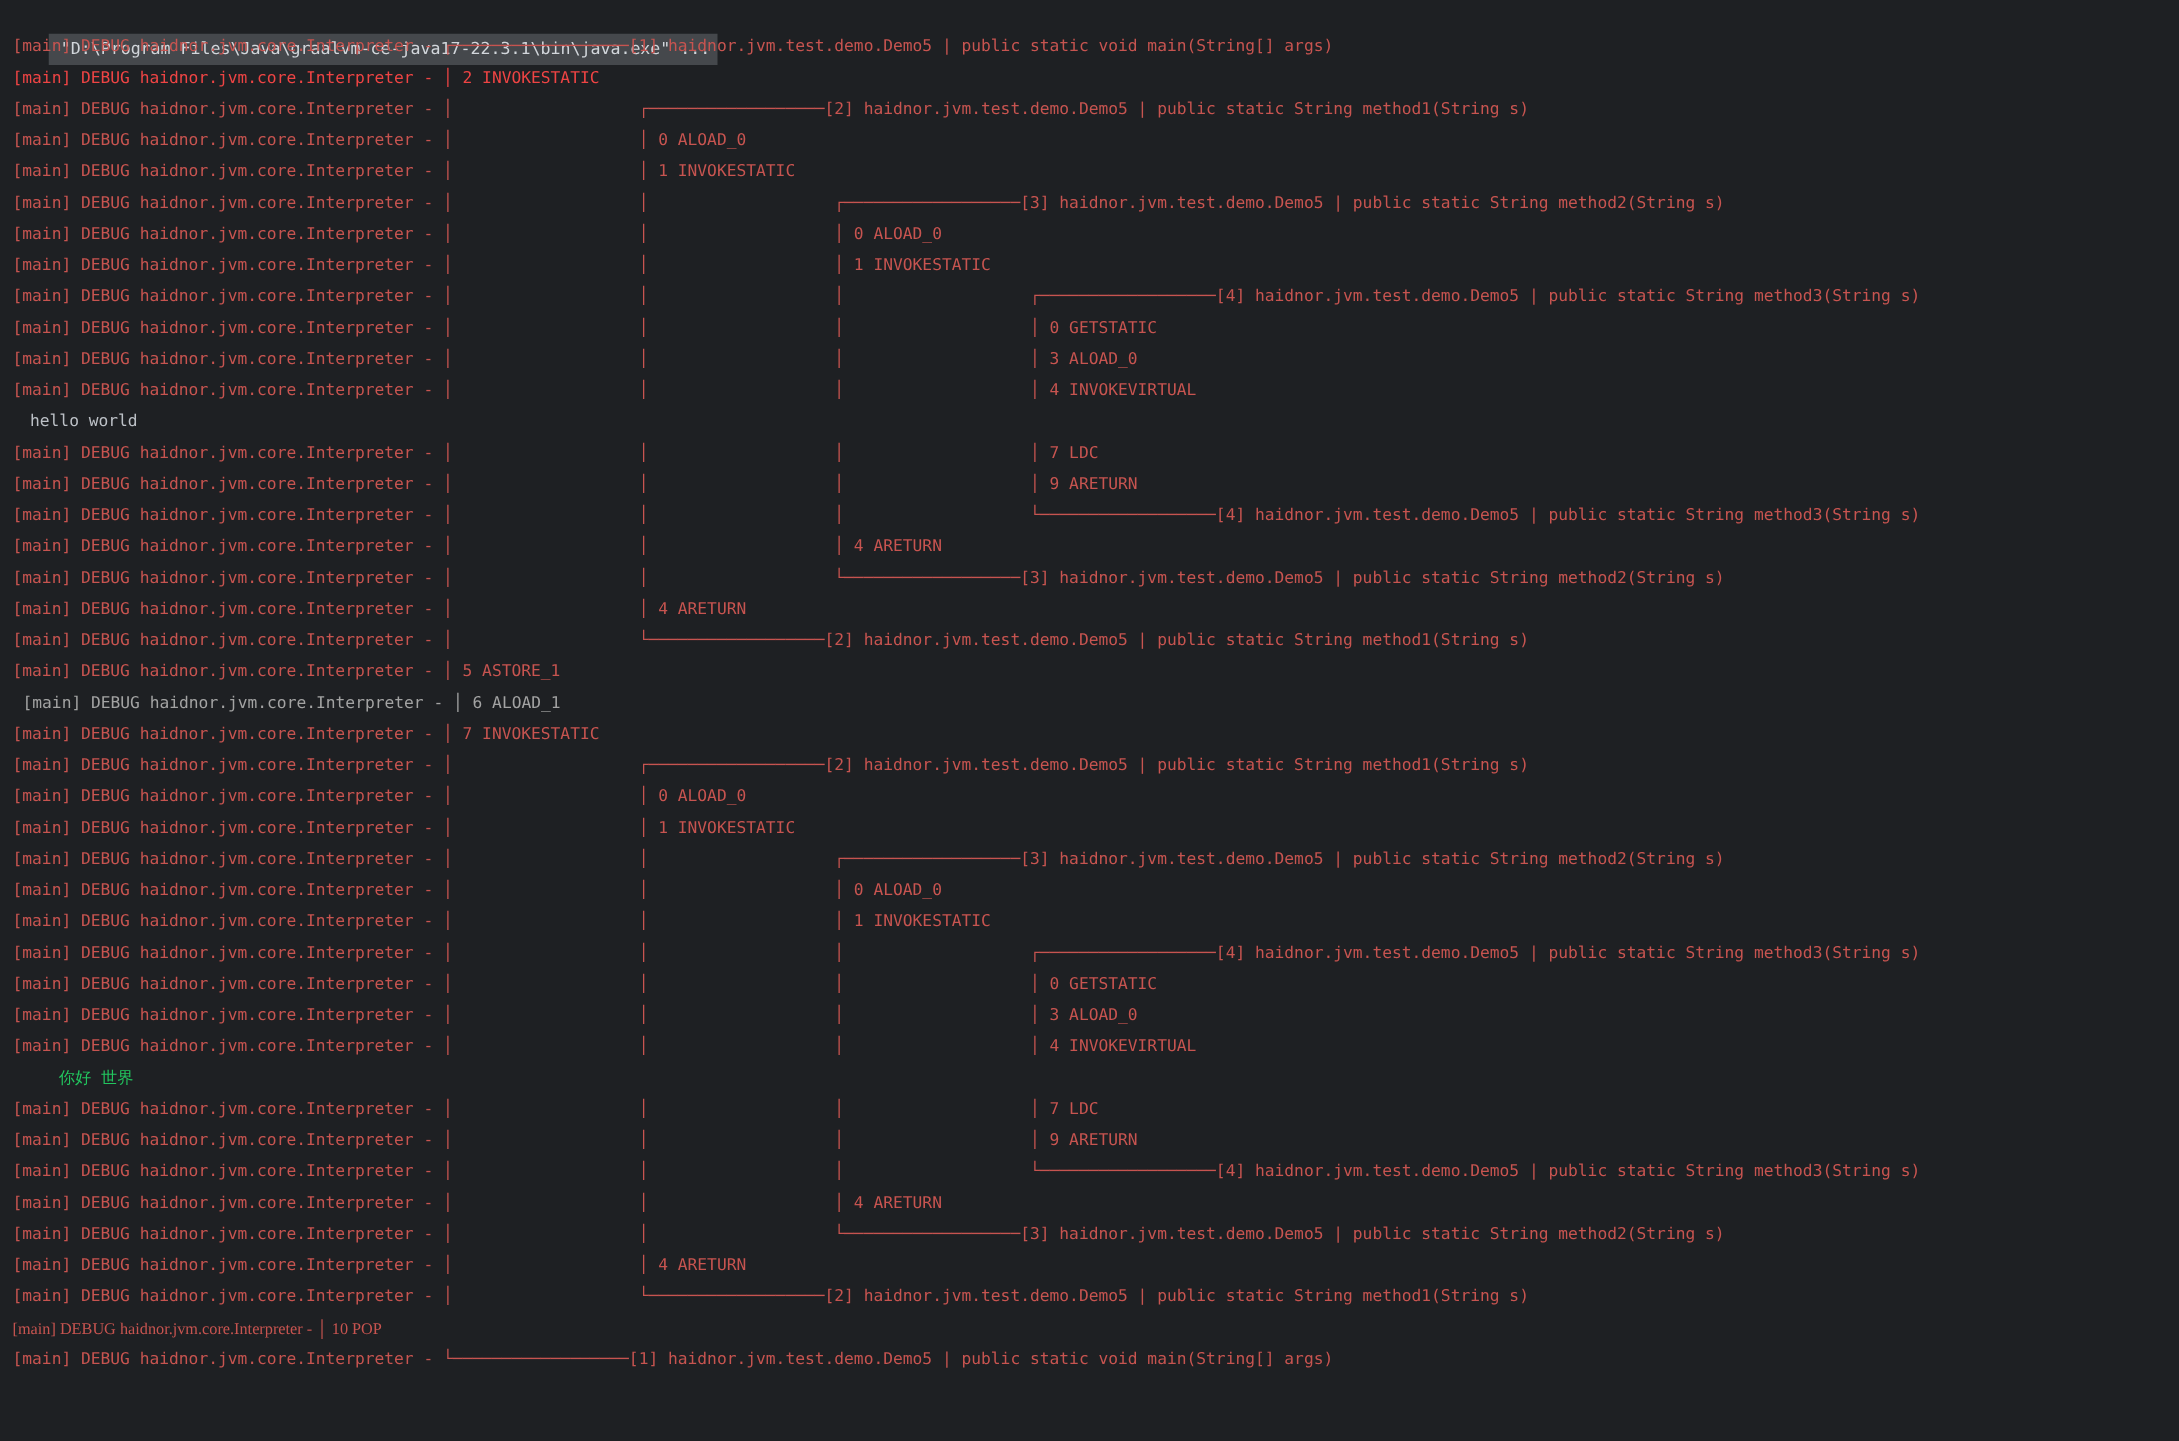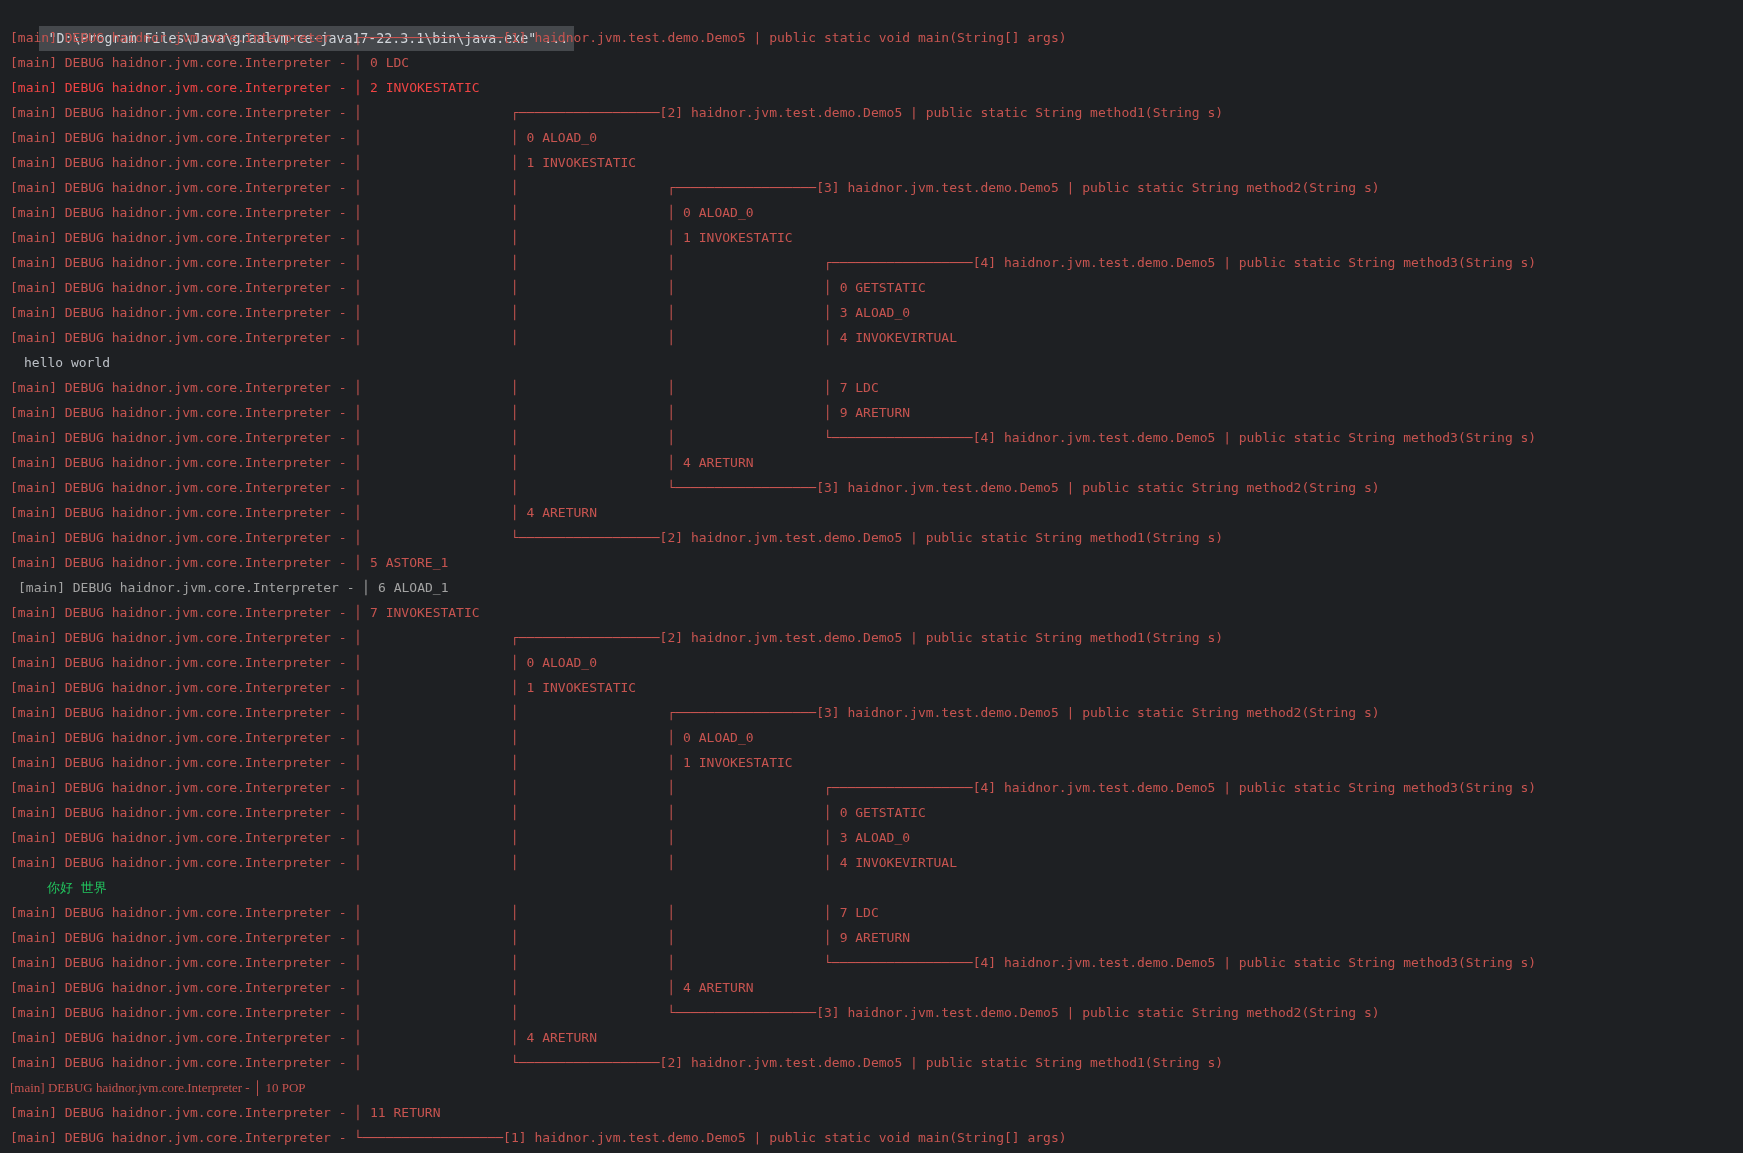--- a/index.html
+++ b/index.html
@@ -26,21 +26,20 @@
 </style>
 </head>
 <body style="background: rgb(30, 32, 35);">
 
 <div class="screen">
   <div class="titlebar">
     <span class="title-chip" style="background: rgb(69, 72, 76); color: rgb(210, 214, 219);">"D:\Program Files\Java\graalvm-ce-java17-22.3.1\bin\java.exe" ...</span>
   </div>
   <div class="console">
       <div class="line" style="color: rgb(199, 84, 80);">[main] DEBUG haidnor.jvm.core.Interpreter - ┌──────────────────[1] haidnor.jvm.test.demo.Demo5 | public static void main(String[] args)</div>
-      <div class="line" style="color: rgb(199, 84, 80);">[main] DEBUG haidnor.jvm.core.Interpreter - │ 0 LDC</div>
       <div class="line" style="color: #ef4444;">[main] DEBUG haidnor.jvm.core.Interpreter - │ 2 INVOKESTATIC</div>
       <div class="line" style="color: rgb(199, 84, 80);">[main] DEBUG haidnor.jvm.core.Interpreter - │                   ┌──────────────────[2] haidnor.jvm.test.demo.Demo5 | public static String method1(String s)</div>
       <div class="line" style="color: rgb(199, 84, 80);">[main] DEBUG haidnor.jvm.core.Interpreter - │                   │ 0 ALOAD_0</div>
       <div class="line" style="color: rgb(199, 84, 80);">[main] DEBUG haidnor.jvm.core.Interpreter - │                   │ 1 INVOKESTATIC</div>
       <div class="line" style="color: rgb(199, 84, 80);">[main] DEBUG haidnor.jvm.core.Interpreter - │                   │                   ┌──────────────────[3] haidnor.jvm.test.demo.Demo5 | public static String method2(String s)</div>
       <div class="line" style="color: rgb(199, 84, 80);">[main] DEBUG haidnor.jvm.core.Interpreter - │                   │                   │ 0 ALOAD_0</div>
       <div class="line" style="color: rgb(199, 84, 80);">[main] DEBUG haidnor.jvm.core.Interpreter - │                   │                   │ 1 INVOKESTATIC</div>
       <div class="line" style="color: rgb(199, 84, 80);">[main] DEBUG haidnor.jvm.core.Interpreter - │                   │                   │                   ┌──────────────────[4] haidnor.jvm.test.demo.Demo5 | public static String method3(String s)</div>
       <div class="line" style="color: rgb(199, 84, 80);">[main] DEBUG haidnor.jvm.core.Interpreter - │                   │                   │                   │ 0 GETSTATIC</div>
       <div class="line" style="color: rgb(199, 84, 80);">[main] DEBUG haidnor.jvm.core.Interpreter - │                   │                   │                   │ 3 ALOAD_0</div>
@@ -68,16 +67,15 @@
       <div class="line" style="color: rgb(199, 84, 80);">[main] DEBUG haidnor.jvm.core.Interpreter - │                   │                   │                   │ 4 INVOKEVIRTUAL</div>
       <div class="line" style="color: #22c55e; padding-left: 47px;">你好 世界</div>
       <div class="line" style="color: rgb(199, 84, 80);">[main] DEBUG haidnor.jvm.core.Interpreter - │                   │                   │                   │ 7 LDC</div>
       <div class="line" style="color: rgb(199, 84, 80);">[main] DEBUG haidnor.jvm.core.Interpreter - │                   │                   │                   │ 9 ARETURN</div>
       <div class="line" style="color: rgb(199, 84, 80);">[main] DEBUG haidnor.jvm.core.Interpreter - │                   │                   │                   └──────────────────[4] haidnor.jvm.test.demo.Demo5 | public static String method3(String s)</div>
       <div class="line" style="color: rgb(199, 84, 80);">[main] DEBUG haidnor.jvm.core.Interpreter - │                   │                   │ 4 ARETURN</div>
       <div class="line" style="color: rgb(199, 84, 80);">[main] DEBUG haidnor.jvm.core.Interpreter - │                   │                   └──────────────────[3] haidnor.jvm.test.demo.Demo5 | public static String method2(String s)</div>
       <div class="line" style="color: rgb(199, 84, 80);">[main] DEBUG haidnor.jvm.core.Interpreter - │                   │ 4 ARETURN</div>
       <div class="line" style="color: rgb(199, 84, 80);">[main] DEBUG haidnor.jvm.core.Interpreter - │                   └──────────────────[2] haidnor.jvm.test.demo.Demo5 | public static String method1(String s)</div>
       <div class="line" style="color: rgb(199, 84, 80); font-family: Liberation Serif, serif;">[main] DEBUG haidnor.jvm.core.Interpreter - │ 10 POP</div>
-      <div class="line" style="color: rgb(199, 84, 80);">[main] DEBUG haidnor.jvm.core.Interpreter - │ 11 RETURN</div>
       <div class="line" style="color: rgb(199, 84, 80);">[main] DEBUG haidnor.jvm.core.Interpreter - └──────────────────[1] haidnor.jvm.test.demo.Demo5 | public static void main(String[] args)</div>
     </div>
 </div>
 
 </body></html>

